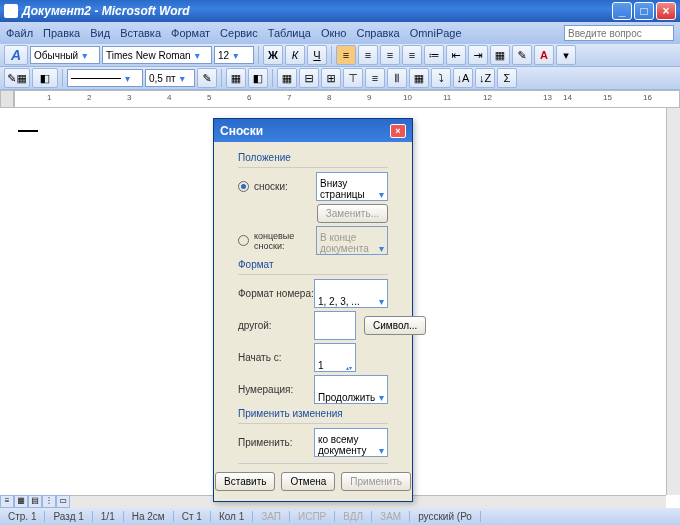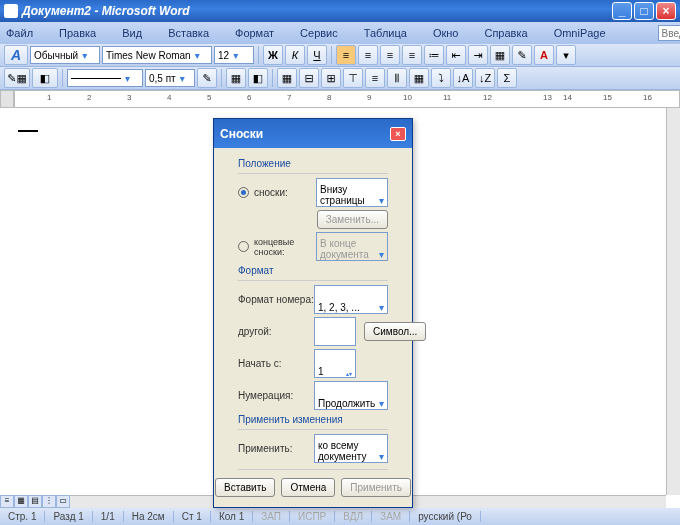--- a/index.html
+++ b/index.html
@@ -5,21 +5,21 @@
 * { box-sizing: border-box; margin: 0; padding: 0; font-family: Tahoma, Arial, sans-serif; }
 body { width: 680px; height: 525px; background: #fff; overflow: hidden; position: relative; }
 
 .titlebar { height: 22px; background: linear-gradient(#2a6ac9,#3a7fe0 40%,#245bb5); color: #fff; display: flex; align-items: center; padding: 0 4px; font-size: 12px; font-weight: bold; font-style: italic; }
 .titlebar .spacer { flex: 1; }
 .tb-btn { width: 20px; height: 18px; margin-left: 2px; border: 1px solid #fff; border-radius: 3px; display: flex; align-items: center; justify-content: center; font-size: 12px; font-weight: bold; font-style: normal; }
 .tb-min,.tb-max { background: linear-gradient(#5d9ae8,#3a7fe0); }
 .tb-close { background: linear-gradient(#e88,#d33); }
 
 .menubar { height: 22px; background: linear-gradient(#c7d8f5,#a9c3ec); display: flex; align-items: center; padding: 0 6px; font-size: 11px; color: #1a3670; }
-.menubar span { margin-right: 26px; cursor: default; }
+.menubar span { margin-right: 10px; cursor: default; }
 .menubar .spacer { flex: 1; }
 .help-box { width: 110px; height: 16px; background: #fff; border: 1px solid #7a9ccf; font-size: 10px; color: #888; padding: 0 3px; }
 
 .toolbar { height: 23px; background: linear-gradient(#dce6f7,#bcd0ef); border-bottom: 1px solid #9ab5e0; display: flex; align-items: center; padding: 0 4px; gap: 2px; }
 .tb-ico { width: 20px; height: 20px; background: linear-gradient(#f3f7fd,#d8e4f6); border: 1px solid #9ab5e0; border-radius: 2px; display: flex; align-items: center; justify-content: center; font-size: 11px; }
 .tb-sel { height: 18px; background: #fff; border: 1px solid #7a9ccf; font-size: 10px; padding: 0 3px; display: flex; align-items: center; }
 .tb-sel::after { content: "▾"; margin-left: 4px; color: #3a7fe0; }
 .sep { width: 1px; height: 18px; background: #9ab5e0; margin: 0 2px; }
 
 .ruler-row { height: 18px; background: #fff; display: flex; }
@@ -33,21 +33,21 @@
 .view-btns { position: absolute; bottom: 17px; left: 0; width: 70px; height: 13px; background: #dce6f7; display: flex; }
 .view-btns div { flex: 1; border: 1px solid #9ab5e0; font-size: 8px; text-align: center; }
 
 .statusbar { position: absolute; bottom: 0; left: 0; right: 0; height: 17px; background: linear-gradient(#dce6f7,#bcd0ef); font-size: 10px; color: #444; display: flex; align-items: center; }
 .statusbar span { padding: 0 8px; border-right: 1px solid #9ab5e0; text-align: center; }
 
 .page-mark { position: absolute; top: 130px; left: 18px; width: 20px; height: 2px; background: #000; }
 
 
 .dialog { position: absolute; top: 118px; left: 213px; width: 200px; background: #ece9d8; border: 1px solid #0a3a8a; box-shadow: 2px 2px 6px rgba(0,0,0,.25); font-size: 10px; }
-.dlg-title { height: 29px; background: linear-gradient(#2a6ac9,#3a7fe0); color: #fff; font-weight: bold; font-size: 12px; display: flex; align-items: center; padding: 0 6px; }
+.dlg-title { height: 23px; background: linear-gradient(#2a6ac9,#3a7fe0); color: #fff; font-weight: bold; font-size: 12px; display: flex; align-items: center; padding: 0 6px; }
 .dlg-title .spacer { flex: 1; }
 .dlg-close { width: 16px; height: 14px; background: #e55; border: 1px solid #fff; border-radius: 2px; text-align: center; font-size: 9px; line-height: 12px; }
 .dlg-body { padding: 6px 24px 10px; }
 .group-lbl { color: #1a4ca0; font-size: 10px; margin: 4px 0 4px; }
 .row { display: flex; align-items: center; margin: 3px 0; min-height: 18px; }
 .row label { flex: 0 0 76px; color: #333; }
 .radio { width: 11px; height: 11px; border: 1px solid #666; border-radius: 50%; margin-right: 5px; display: inline-block; position: relative; }
 .radio.sel::after { content: ""; position: absolute; top: 2px; left: 2px; width: 5px; height: 5px; background: #2a6ac9; border-radius: 50%; }
 .fld { flex: 1; height: 29px; background: #fff; border: 1px solid #7a9ccf; padding: 0 3px; font-size: 10px; display: flex; align-items: flex-end; }
 .fld.dis { background: #ece9d8; color: #999; }

